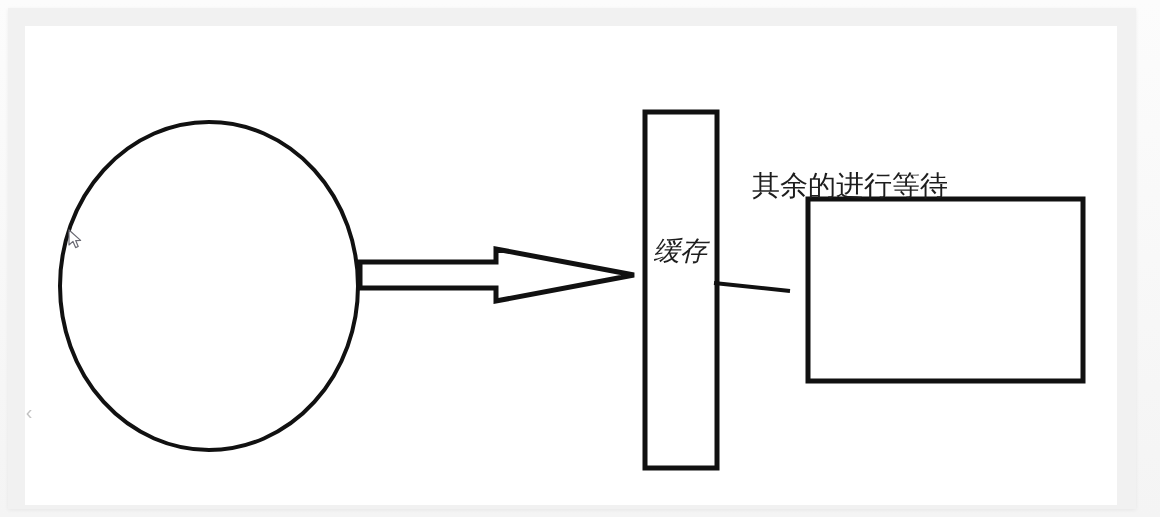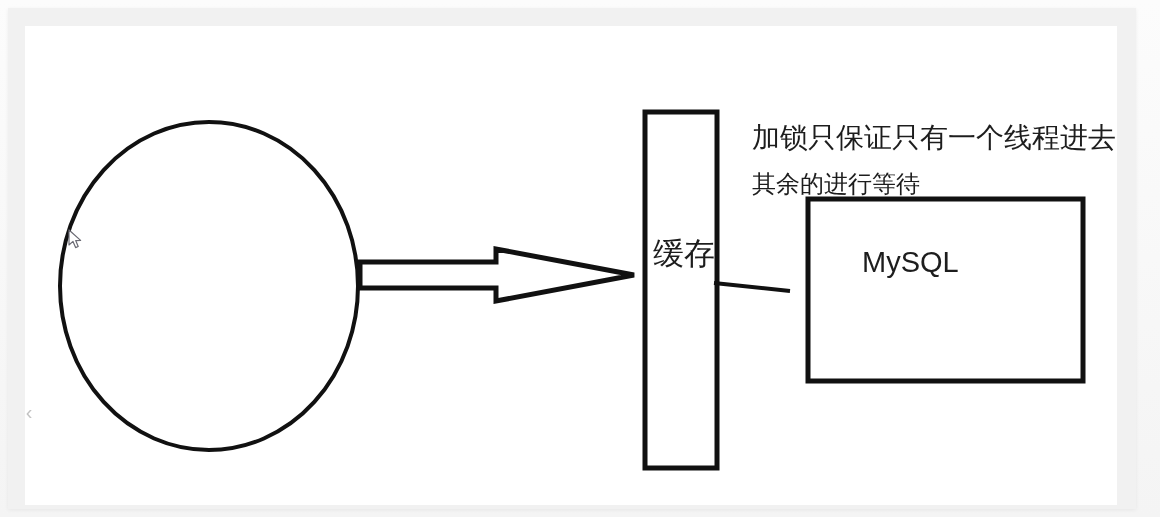--- a/index.html
+++ b/index.html
@@ -37,36 +37,37 @@
   }
   .label {
     position: absolute;
     color: #1d1d1d;
     white-space: nowrap;
     line-height: 1;
   }
   #cache-label {
     left: 653px;
     top: 238px;
-    font-size: 31px;
+    font-size: 27px;
+    font-style: italic;
   }
   #mysql-label {
     left: 862px;
     top: 248px;
     font-size: 29px;
   }
   #note-line-1 {
     left: 752px;
     top: 124px;
     font-size: 28px;
   }
   #note-line-2 {
     left: 752px;
     top: 172px;
-    font-size: 24px;
+    font-size: 28px;
   }
   #watermark {
     position: absolute;
     left: 930px;
     top: 483px;
     font-size: 17px;
     color: #c9c9c9;
     white-space: nowrap;
     letter-spacing: 0.4px;
   }
@@ -106,23 +107,21 @@
 
     <rect x="645" y="112" width="72" height="356" fill="#ffffff" stroke="#111111" stroke-width="5"></rect>
 
     <path d="M 714,283 L 790,291" fill="none" stroke="#111111" stroke-width="4" stroke-linecap="butt"></path>
 
     <rect x="808" y="199" width="275" height="182" fill="#ffffff" stroke="#111111" stroke-width="5"></rect>
   </svg>
 
   <div class="label" id="cache-label">缓存</div>
 
-  <div class="label" id="mysql-label">MySQL</div>
 
-  <div class="label" id="note-line-1">加锁只保证只有一个线程进去</div>
 
   <div class="label" id="note-line-2">其余的进行等待</div>
 
   <div id="nav-prev">‹</div>
 
 
   <svg id="cursor" viewBox="0 0 16 22" xmlns="http://www.w3.org/2000/svg">
     <path d="M1,1 L1,16 L5,12.4 L7.6,18.6 L10.2,17.5 L7.7,11.6 L12.6,11.4 Z" fill="#ffffff" stroke="#6a6a73" stroke-width="1.2" stroke-linejoin="round"></path>
   </svg>
 

